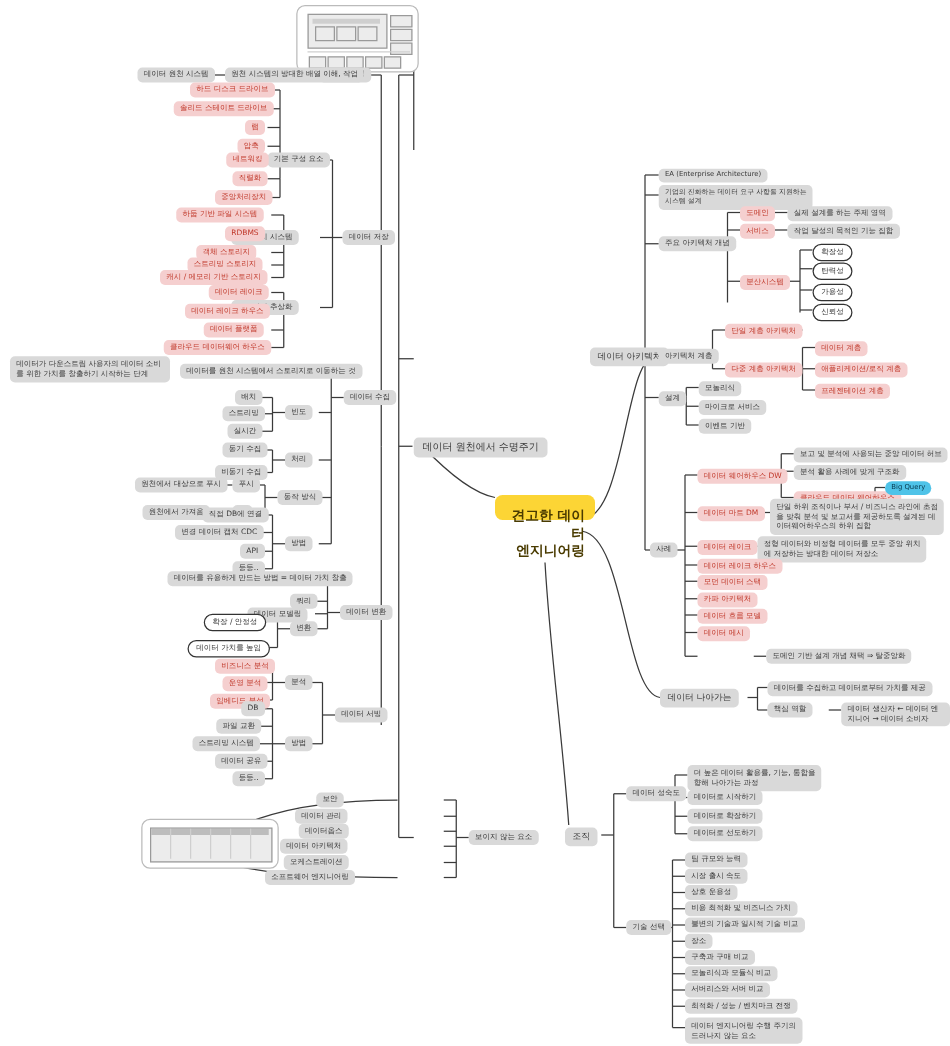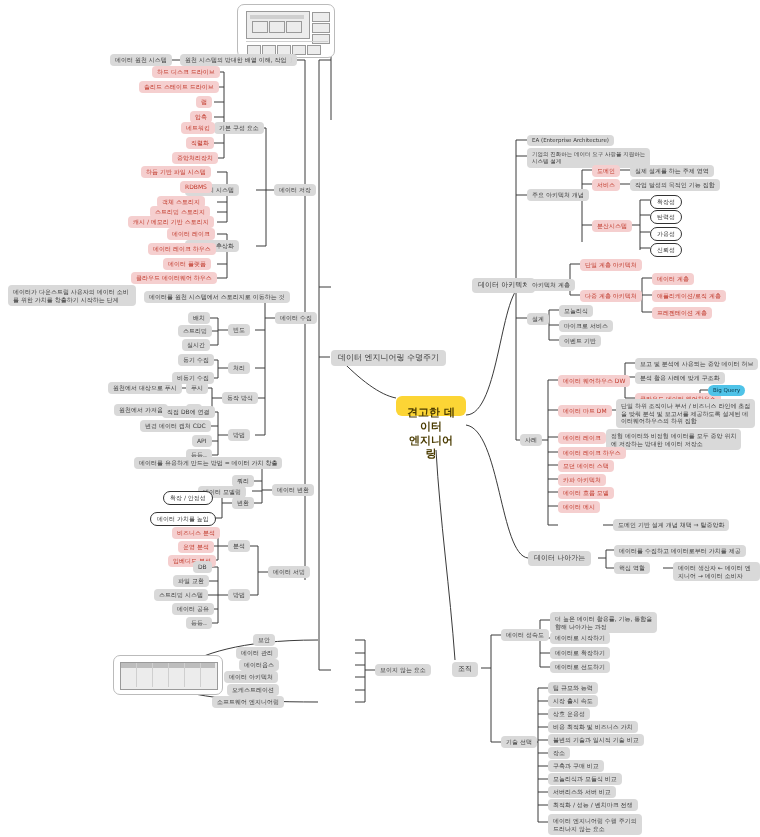--- a/index.html
+++ b/index.html
@@ -274,24 +274,24 @@
   <div class="thumb" style="left:113px;top:655px;width:108px;height:38px;">
     <div class="box" style="left:6px;top:6px;width:96px;height:26px;"></div>
     <div class="bar" style="left:7px;top:7px;width:94px;height:5px;background:#bdbdbd;"></div>
     <div class="bar" style="left:22px;top:7px;width:1px;height:24px;"></div>
     <div class="bar" style="left:38px;top:7px;width:1px;height:24px;"></div>
     <div class="bar" style="left:54px;top:7px;width:1px;height:24px;"></div>
     <div class="bar" style="left:70px;top:7px;width:1px;height:24px;"></div>
     <div class="bar" style="left:86px;top:7px;width:1px;height:24px;"></div>
   </div>
 
-  <div class="node yellow ctr" style="left:396px;top:396px;width:70px;height:0;padding:10px 8px;font-size:11px;">견고한 데이터
+  <div class="node yellow ctr" style="left:396px;top:396px;width:80px;height:0;padding:10px 8px;font-size:11px;text-align:right;">견고한 데이터
 엔지니어링</div>
 
-  <div class="node grey" style="left:331px;top:350px;padding:3px 7px;font-size:8px;">데이터 엔지니어링 수명주기</div>
+  <div class="node grey" style="left:331px;top:350px;padding:3px 7px;font-size:8px;">데이터 원천에서 수명주기</div>
   <div class="node grey" style="left:290px;top:312px;padding:2px 5px;font-size:6px;">5단계</div>
 
   <div class="node grey" style="left:255px;top:54px;padding:2px 5px;font-size:6px;">데이터 생성</div>
   <div class="node grey" style="left:180px;top:54px;padding:2px 5px;font-size:6px;">원천 시스템의 방대한 배열 이해, 작업</div>
   <div class="node grey" style="left:110px;top:54px;padding:2px 5px;font-size:6px;">데이터 원천 시스템</div>
 
   <div class="node grey" style="left:274px;top:184px;padding:2px 5px;font-size:6px;">데이터 저장</div>
   <div class="node grey" style="left:214px;top:122px;padding:2px 5px;font-size:6px;">기본 구성 요소</div>
   <div class="node grey" style="left:185px;top:184px;padding:2px 5px;font-size:6px;">스토리지 시스템</div>
   <div class="node grey" style="left:185px;top:240px;padding:2px 5px;font-size:6px;">스토리지 추상화</div>

